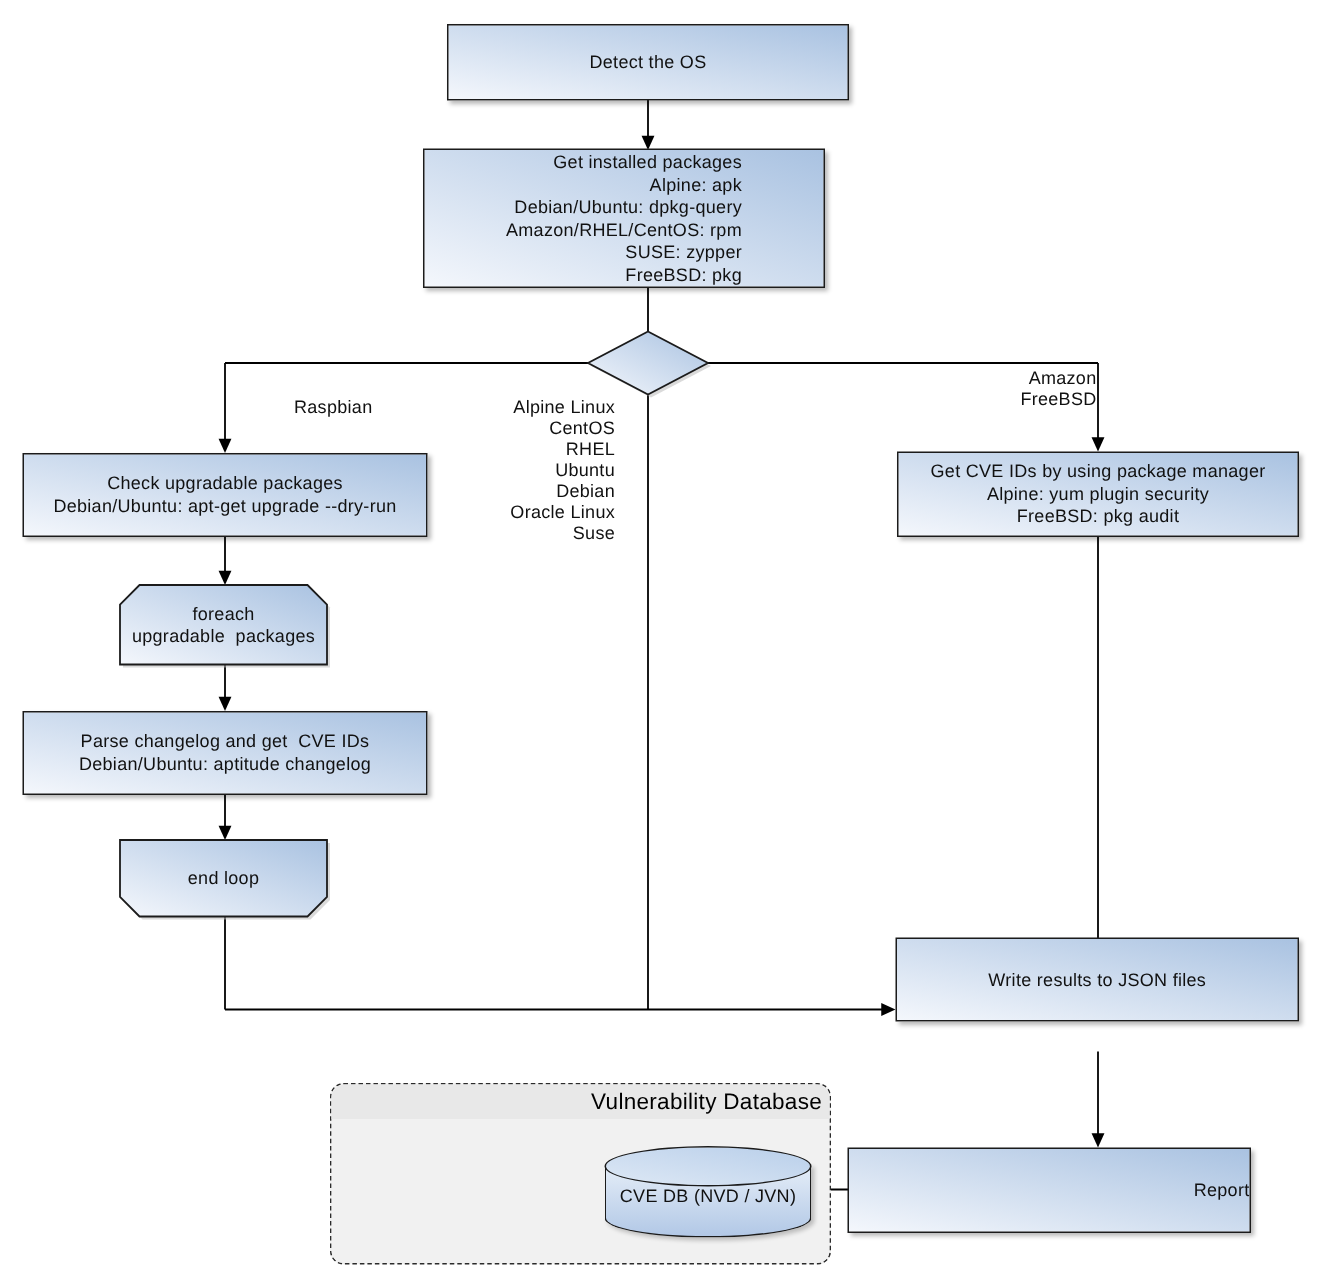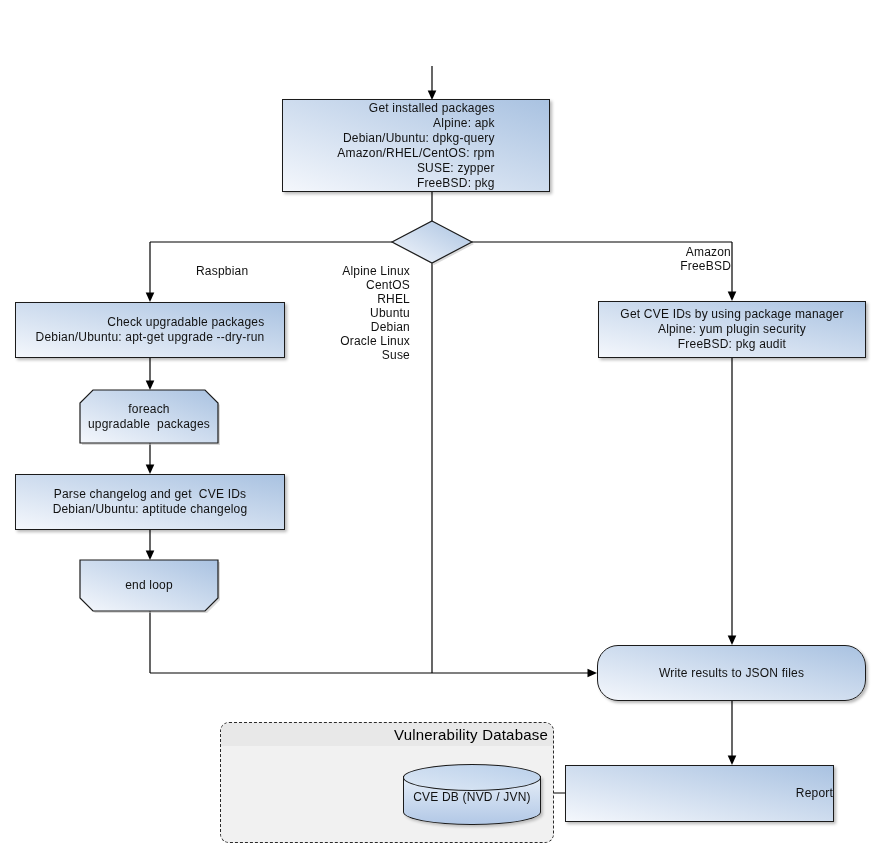--- a/index.html
+++ b/index.html
@@ -100,31 +100,34 @@
     <polygon points="434,223 474,244 434,265 394,244" fill="#bcbcbc" opacity="0.55"></polygon>
     <polygon points="432,221 472,242 432,263 392,242" fill="url(#nodeGrad)" stroke="#1b1b1b" stroke-width="1.2"></polygon>
 
     <polygon points="93,390 205,390 218,403 218,443 80,443 80,403" transform="translate(2,2)" fill="#bcbcbc" opacity="0.55"></polygon>
     <polygon points="93,390 205,390 218,403 218,443 80,443 80,403" fill="url(#nodeGrad)" stroke="#1b1b1b" stroke-width="1.2"></polygon>
 
     <polygon points="80,560 218,560 218,598 205,611 93,611 80,598" transform="translate(2,2)" fill="#bcbcbc" opacity="0.55"></polygon>
     <polygon points="80,560 218,560 218,598 205,611 93,611 80,598" fill="url(#nodeGrad)" stroke="#1b1b1b" stroke-width="1.2"></polygon>
   </svg>
 
+  <div class="node" style="left:298px;top:16px;width:266px;height:49px;">
+    <span class="node-text">Detect the OS</span>
+  </div>
 
   <div class="node align-right" style="left:282px;top:99px;width:266px;height:91px;">
     <span class="node-text">Get installed packages
 Alpine: apk
 Debian/Ubuntu: dpkg-query
 Amazon/RHEL/CentOS: rpm
 SUSE: zypper
 FreeBSD: pkg</span>
   </div>
 
-  <div class="node" style="left:15px;top:302px;width:268px;height:54px;text-align:right;">
+  <div class="node" style="left:15px;top:302px;width:268px;height:54px;">
     <span class="node-text">Check upgradable packages
 Debian/Ubuntu: apt-get upgrade --dry-run</span>
   </div>
 
   <div class="shape-label" style="left:80px;top:390px;width:138px;height:53px;">
     <span class="node-text">foreach
 upgradable  packages</span>
   </div>
 
   <div class="node" style="left:15px;top:474px;width:268px;height:54px;">
@@ -135,21 +138,21 @@
   <div class="shape-label" style="left:80px;top:560px;width:138px;height:51px;">
     <span class="node-text">end loop</span>
   </div>
 
   <div class="node" style="left:598px;top:301px;width:266px;height:55px;">
     <span class="node-text">Get CVE IDs by using package manager
 Alpine: yum plugin security
 FreeBSD: pkg audit</span>
   </div>
 
-  <div class="node" style="left:597px;top:645px;width:267px;height:54px;border-radius:21px;">
+  <div class="node" style="left:597px;top:625px;width:267px;height:54px;">
     <span class="node-text">Write results to JSON files</span>
   </div>
 
   <div class="node" style="left:565px;top:765px;width:267px;height:55px;justify-content:flex-end;">
     <span class="node-text">Report</span>
   </div>
 
   <div class="edge-label" style="left:196px;top:264px;">Raspbian</div>
 
   <div class="edge-label" style="left:318px;top:264px;width:92px;text-align:right;">Alpine Linux

